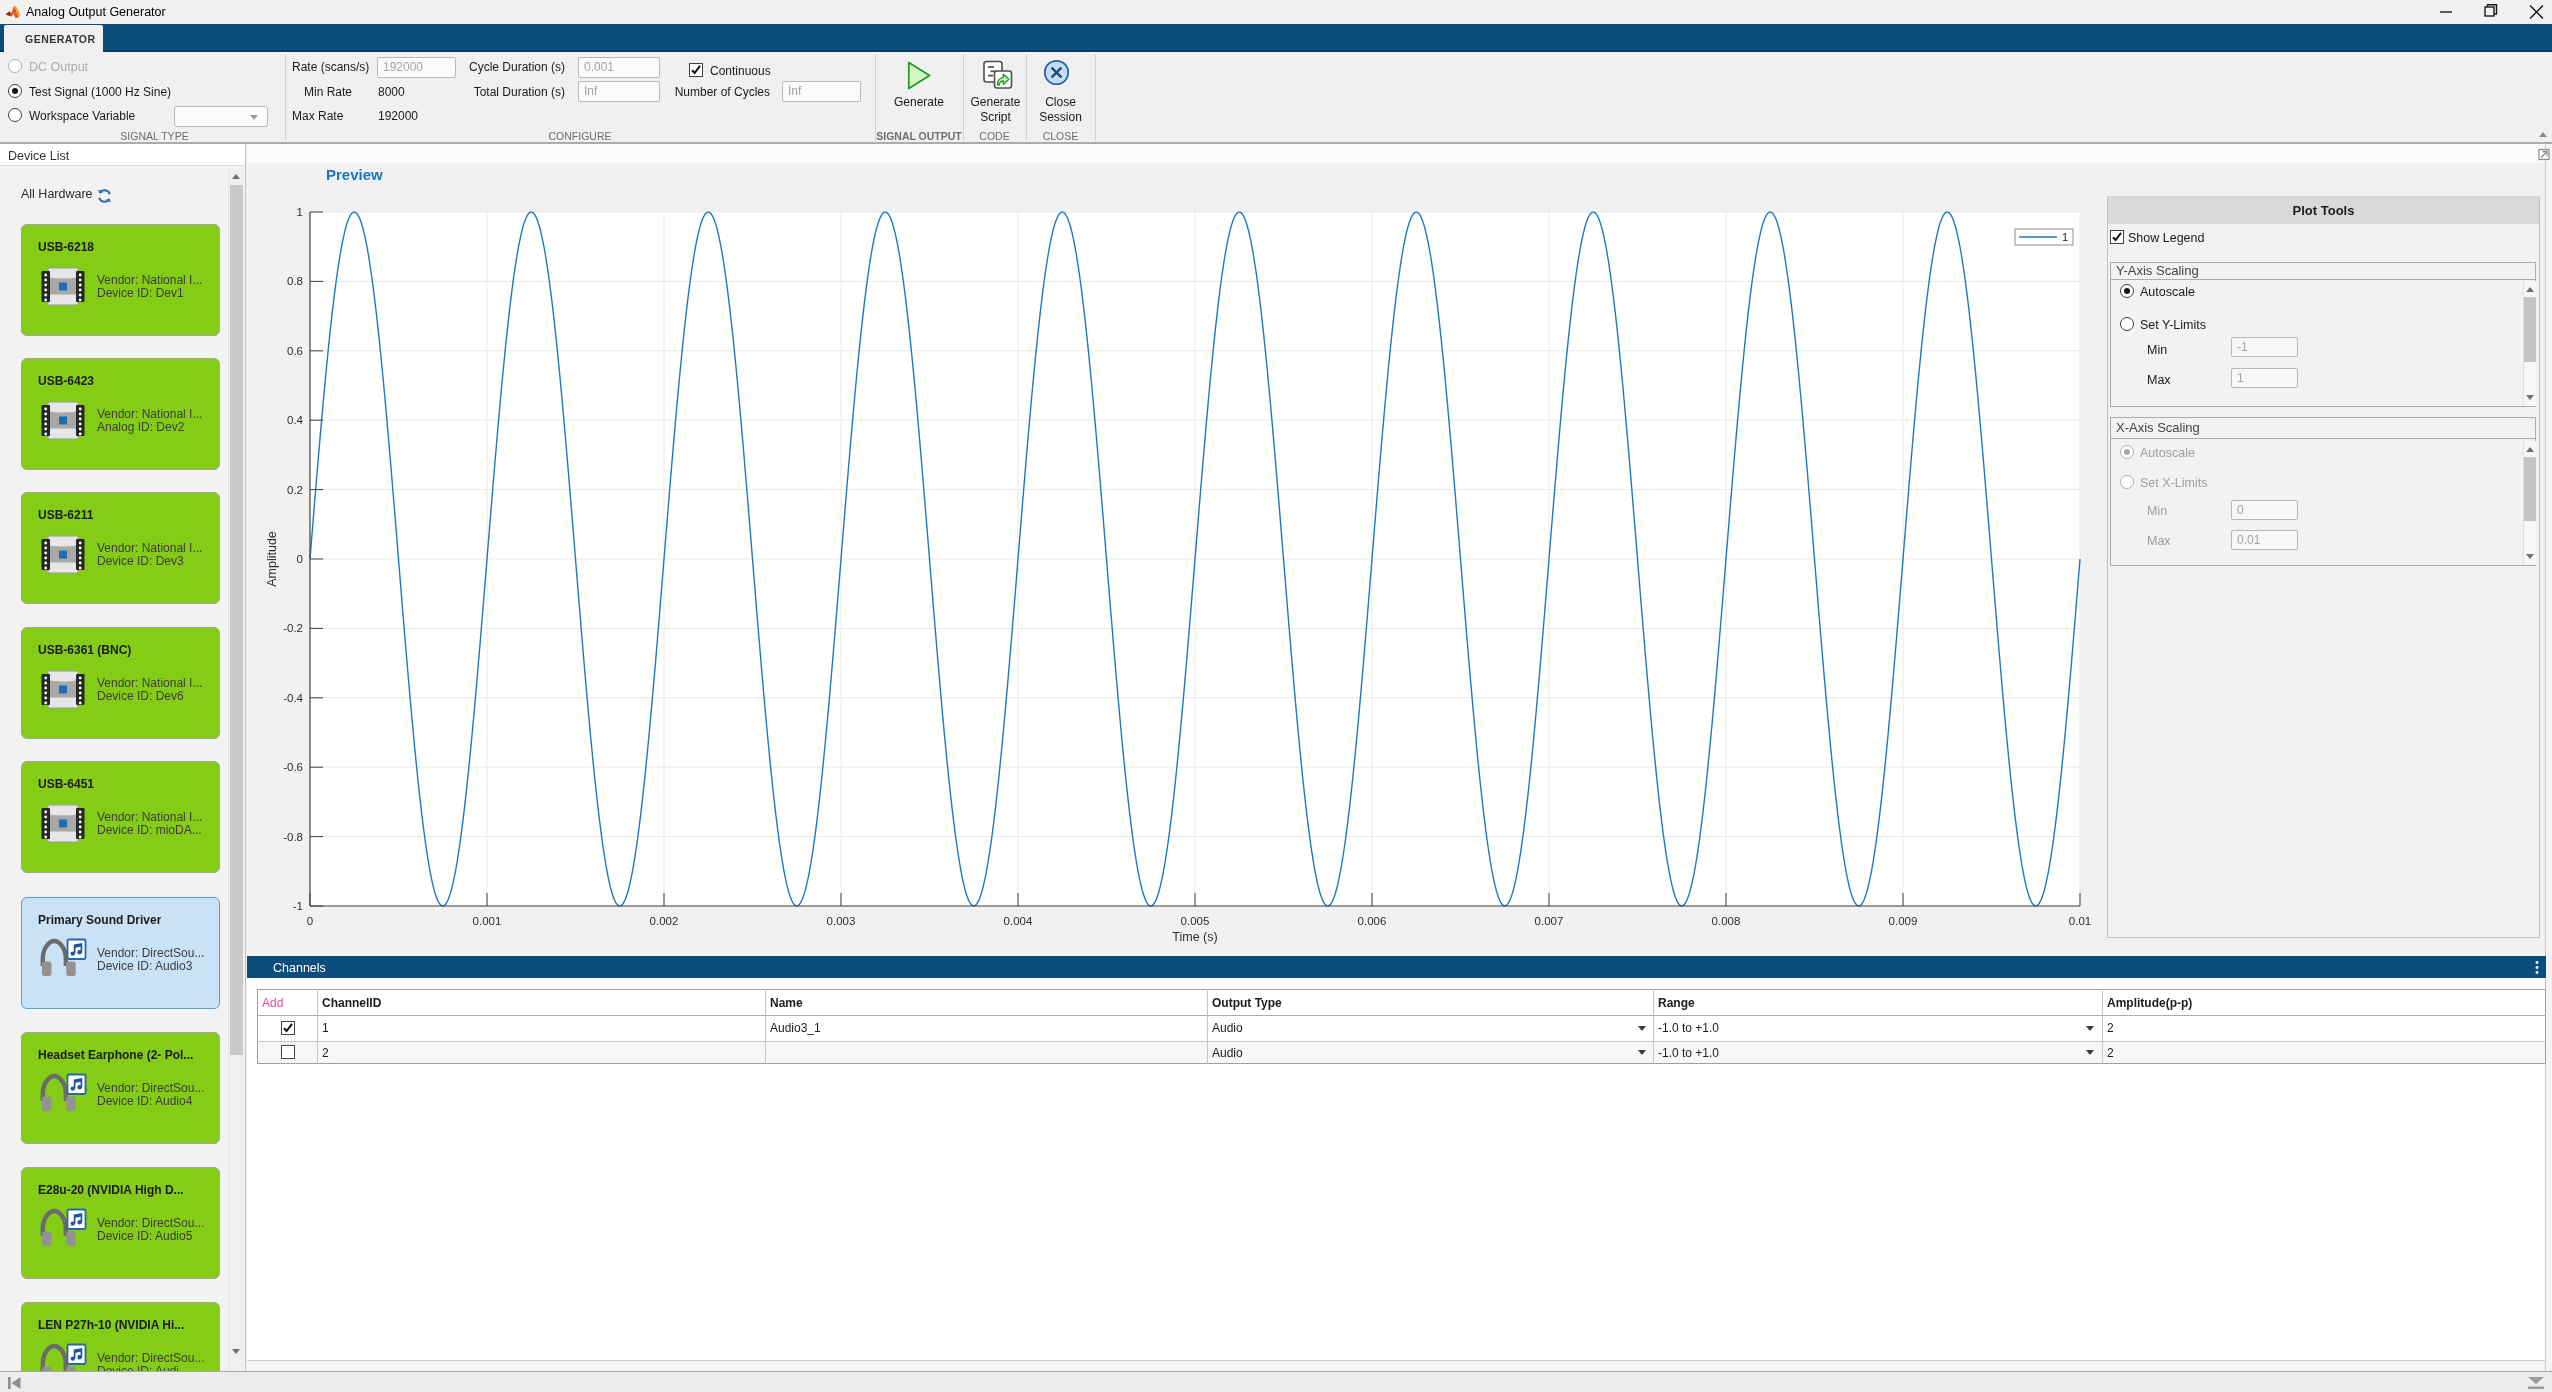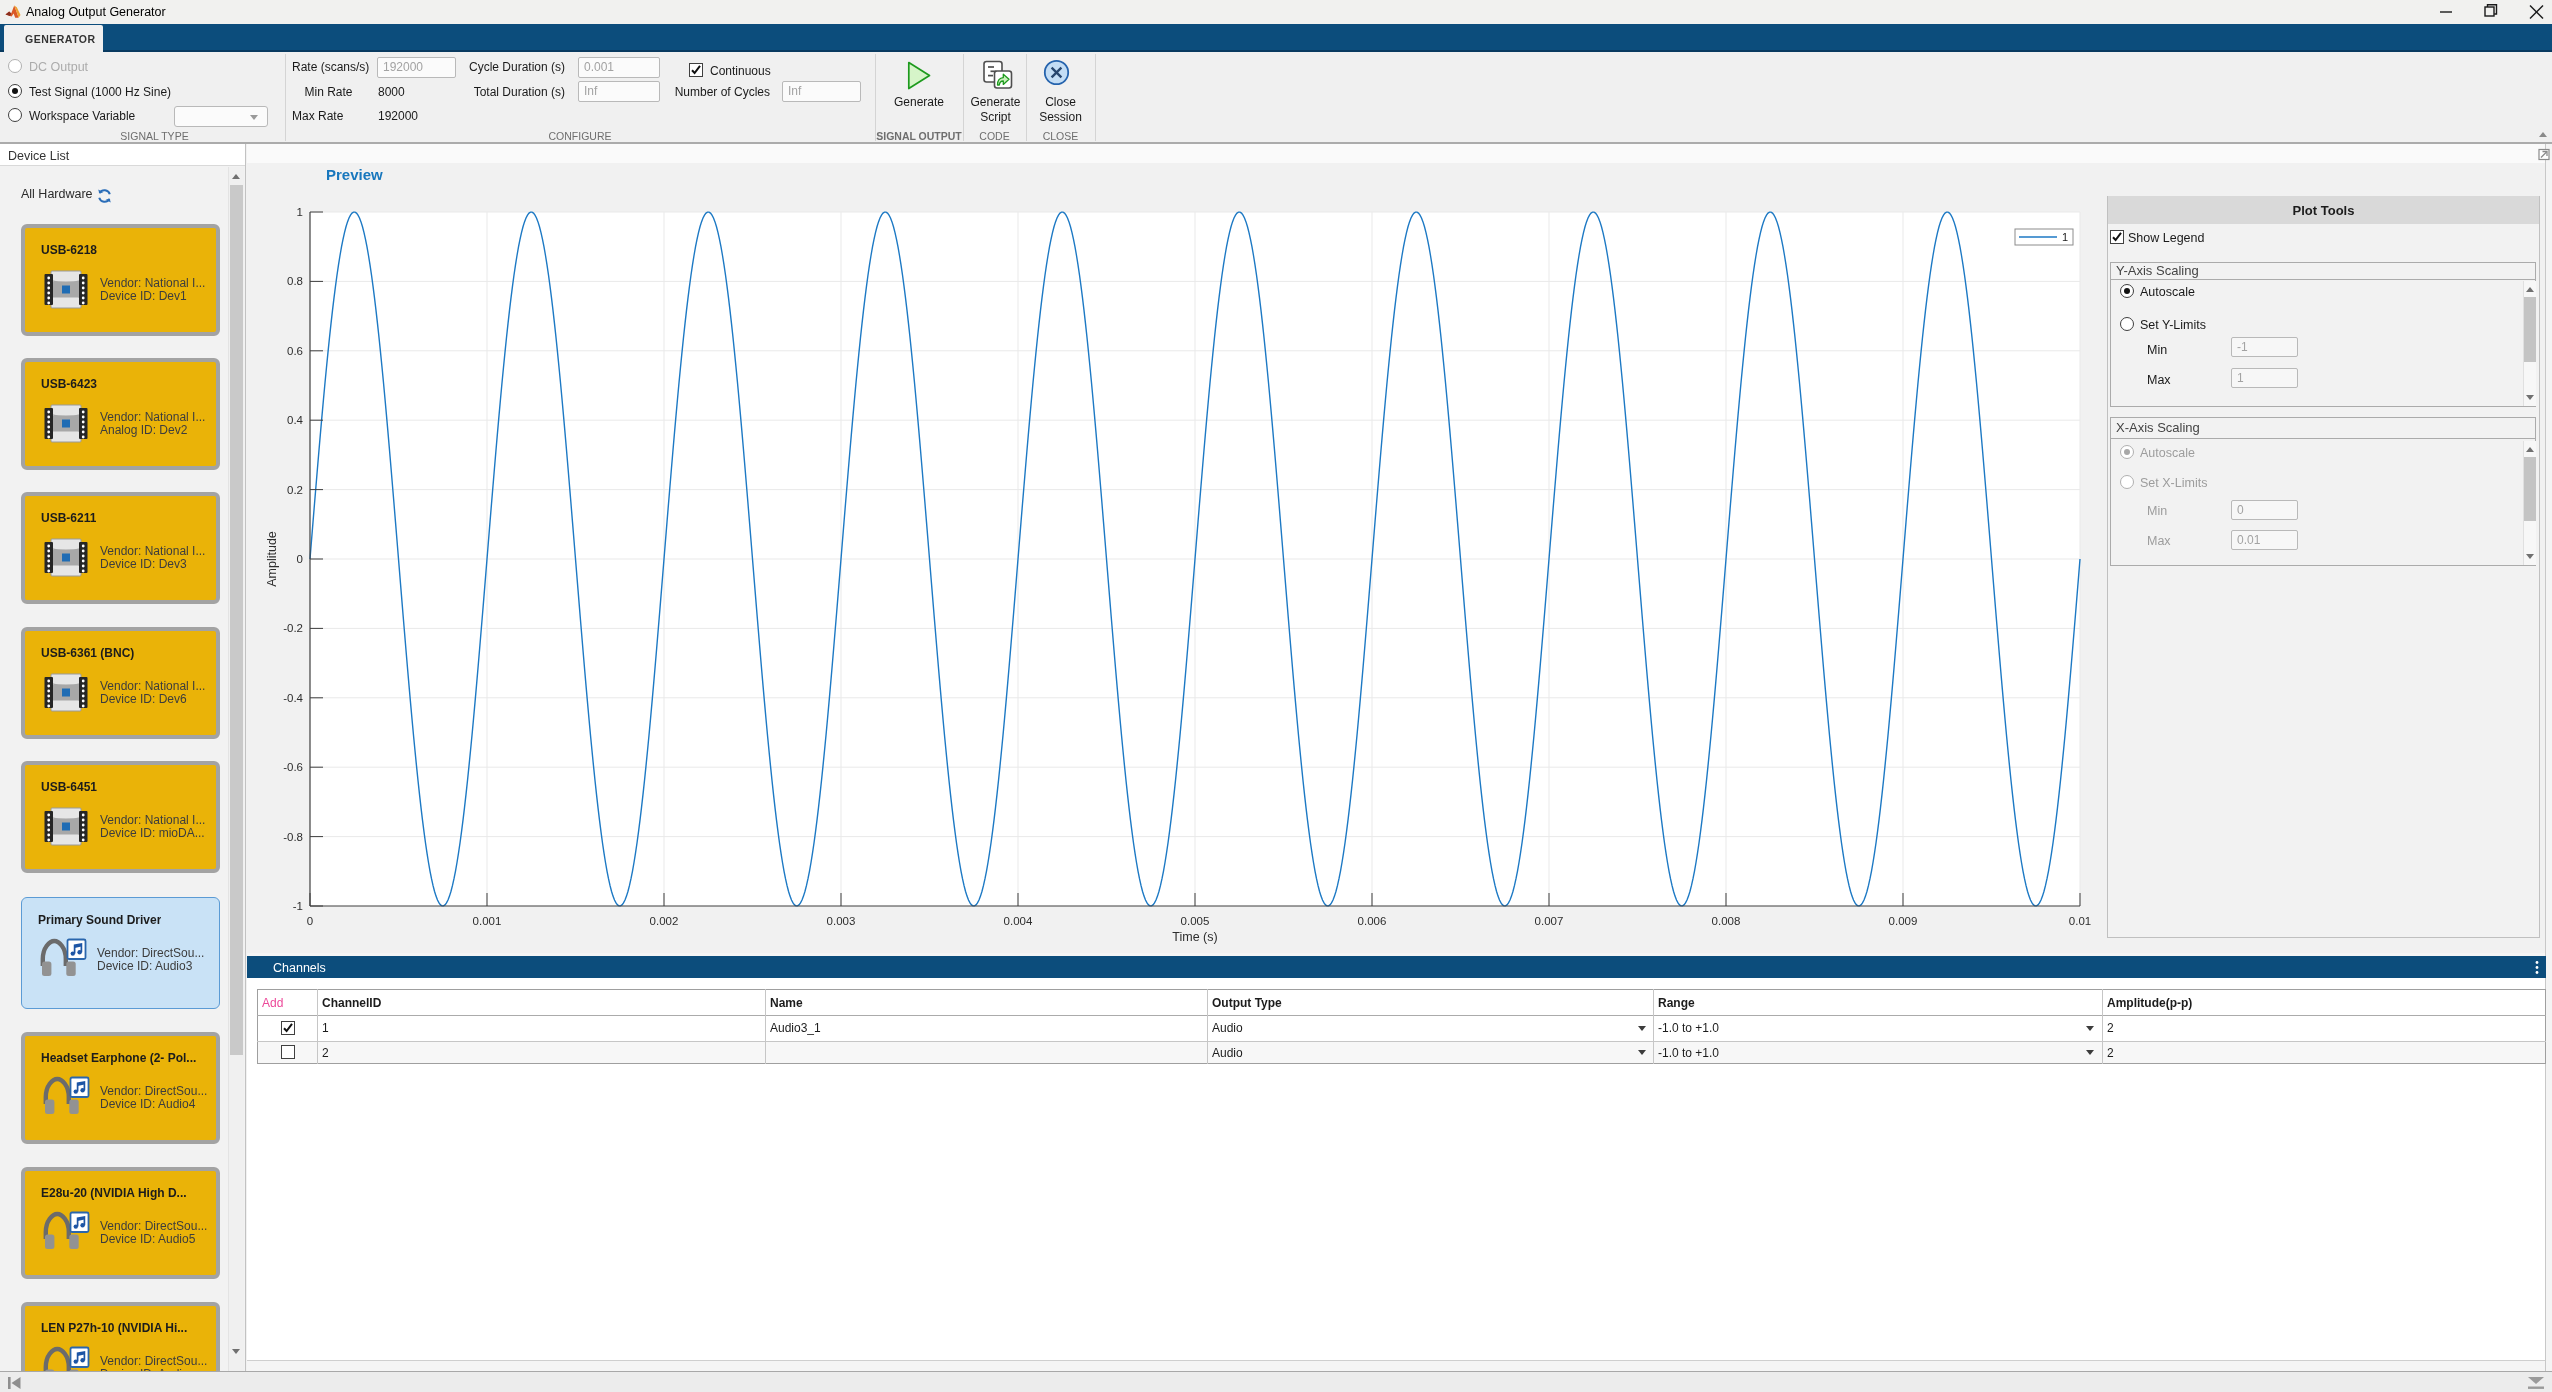--- a/index.html
+++ b/index.html
@@ -5,21 +5,21 @@
 body{font-family:"Liberation Sans",sans-serif;position:relative;background:#fff;font-size:12px;color:#1a1a1a;}
 .ab{position:absolute;}
 .lbl{position:absolute;white-space:nowrap;}
 .seclbl{position:absolute;color:#6e6e6e;font-size:10.5px;text-align:center;white-space:nowrap;}
 .fld{position:absolute;background:#fbfbfb;border:1px solid #b9b9b9;border-radius:2px;color:#a3a3a3;font-size:12px;line-height:19px;padding-left:5px;white-space:nowrap;overflow:hidden;}
 .radio{position:absolute;width:14px;height:14px;border-radius:50%;border:1px solid #3f3f3f;background:#fff;}
 .radio.sel::after{content:"";position:absolute;left:3px;top:3px;width:6px;height:6px;border-radius:50%;background:#111;}
 .radio.dis{border-color:#b0b0b0;}
 .radio.dissel::after{content:"";position:absolute;left:3px;top:3px;width:6px;height:6px;border-radius:50%;background:#a8a8a8;}
 .chk{position:absolute;width:14px;height:14px;border:1px solid #404040;background:#fff;}
-.card{position:absolute;left:21px;width:199px;height:112px;background:#eab308;border:4px solid #a3a3a3;border-radius:6px;}
+.card{position:absolute;left:21px;width:199px;height:112px;background:#84cc16;border:1px solid #a3a3a3;border-radius:6px;}
 .card .t{position:absolute;left:16px;top:15px;font-weight:bold;font-size:12px;color:#1c1c1c;white-space:nowrap;overflow:hidden;max-width:178px;}
 .card .v{position:absolute;left:75px;top:48px;font-size:12px;color:#3d3d3d;white-space:nowrap;}
 .card .d{position:absolute;left:75px;top:61px;font-size:12px;color:#3d3d3d;white-space:nowrap;}
 .uarr{width:0;height:0;border-left:4.5px solid transparent;border-right:4.5px solid transparent;border-bottom:5.5px solid #707070;position:absolute;}
 .darr{width:0;height:0;border-left:4.5px solid transparent;border-right:4.5px solid transparent;border-top:5.5px solid #707070;position:absolute;}
 .cellarr{width:0;height:0;border-left:4.5px solid transparent;border-right:4.5px solid transparent;border-top:5px solid #3c3c3c;position:absolute;}
 </style></head><body>
 <div style="position:absolute;left:0;top:0;width:2552px;height:24px;background:#f1f1ef;"></div>
 <svg class="ab" style="left:5px;top:4px" width="16" height="16" viewBox="0 0 16 16">
 <path d="M0.5 10.5 L4.2 7.6 L6.2 9.4 L9.2 1.6 L11.5 7.4 L13.6 13.8 L10.2 13.8 L8.6 9.6 L6.6 12.4 Z" fill="#da5a28"></path>
@@ -49,21 +49,21 @@
 <div class="lbl" style="left:29px;top:60px;font-size:12.5px;color:#ababab;">DC Output</div>
 <div class="radio sel ab" style="left:8px;top:84px;"></div>
 <div class="lbl" style="left:29px;top:85px;font-size:12px;">Test Signal (1000 Hz Sine)</div>
 <div class="radio ab" style="left:8px;top:108px;"></div>
 <div class="lbl" style="left:29px;top:109px;font-size:12px;">Workspace Variable</div>
 <div class="fld" style="left:174px;top:106px;width:94px;height:21px;border-radius:3px;"></div>
 <div class="darr" style="left:250px;top:115px;border-top-color:#9a9a9a;"></div>
 <div class="seclbl" style="left:12px;top:130px;width:285px;">SIGNAL TYPE</div>
 <div class="lbl" style="left:292px;top:60px;width:73px;text-align:center;font-size:12px;">Rate (scans/s)</div>
 <div class="fld" style="left:377px;top:57px;width:79px;height:21px;">192000</div>
-<div class="lbl" style="left:292px;top:85px;width:73px;text-align:center;font-size:12px;">Min Rate</div>
+<div class="lbl" style="left:304px;top:85px;width:73px;text-align:left;font-size:12px;">Min Rate</div>
 <div class="lbl" style="left:378px;top:85px;font-size:12px;">8000</div>
 <div class="lbl" style="left:292px;top:109px;width:73px;font-size:12px;">Max Rate</div>
 <div class="lbl" style="left:378px;top:109px;font-size:12px;">192000</div>
 <div class="lbl" style="left:455px;top:60px;width:110px;text-align:right;font-size:12px;">Cycle Duration (s)</div>
 <div class="fld" style="left:578px;top:57px;width:82px;height:21px;">0.001</div>
 <div class="lbl" style="left:455px;top:85px;width:110px;text-align:right;font-size:12px;">Total Duration (s)</div>
 <div class="fld" style="left:578px;top:81px;width:82px;height:21px;">Inf</div>
 <div class="chk ab" style="left:689px;top:63px;"><svg width="12" height="12" viewBox="0 0 12 12">
       <path d="M2 6.2 L4.6 9 L10 1.8" fill="none" stroke="#111" stroke-width="2"></path>
     </svg></div>

